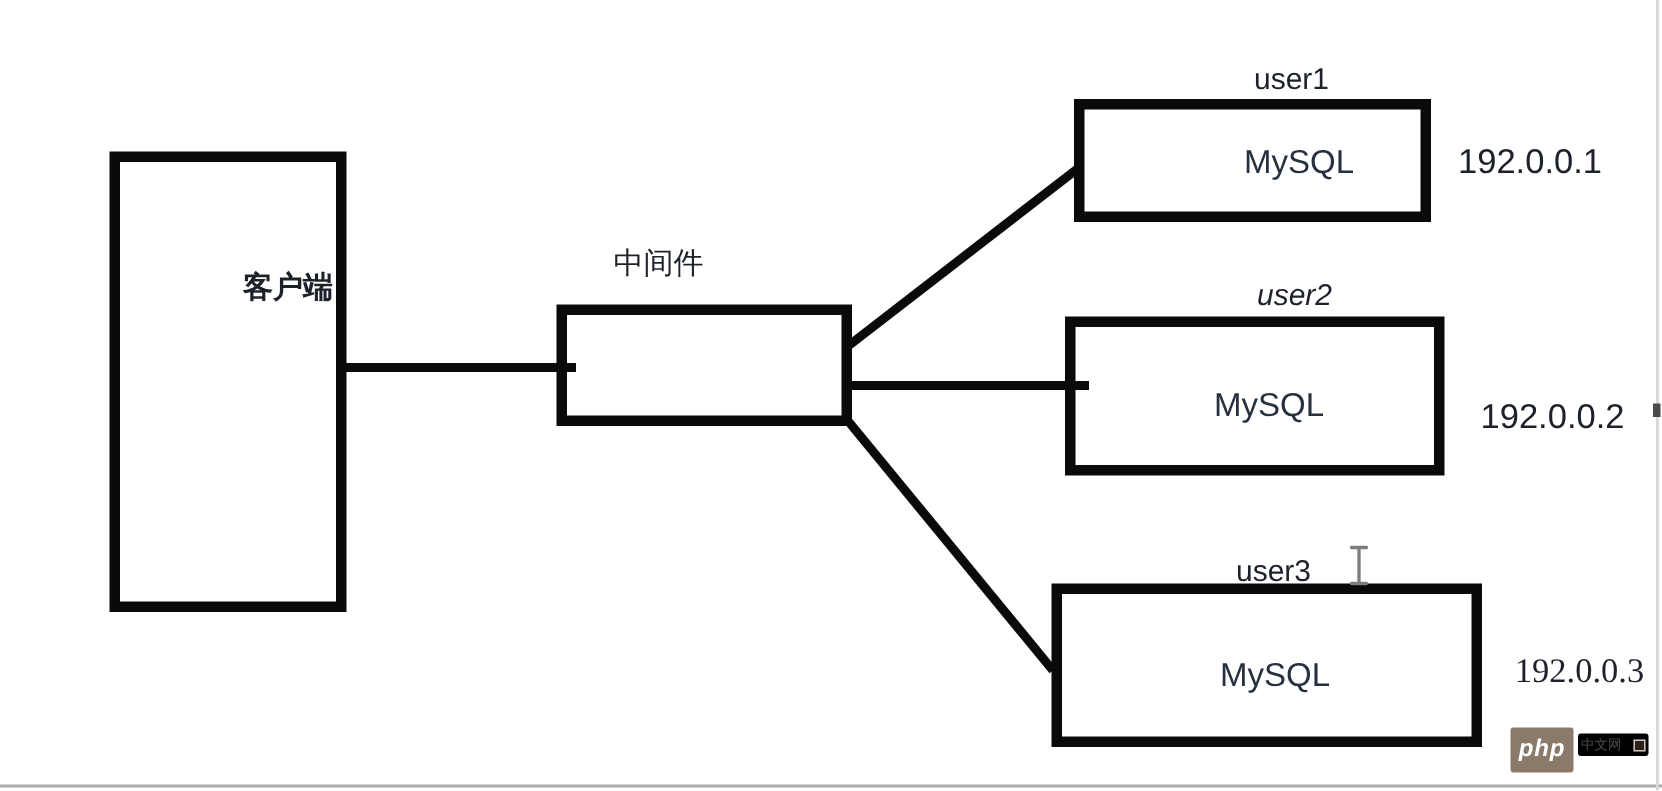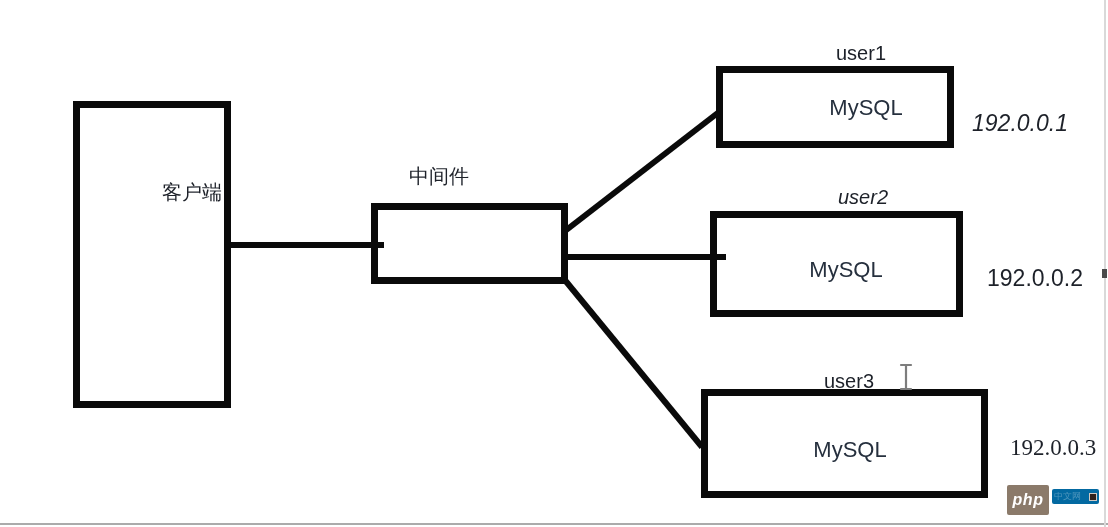--- a/index.html
+++ b/index.html
@@ -29,29 +29,29 @@
     position: absolute;
     transform: translate(-50%, -50%);
     white-space: nowrap;
     color: #1d2129;
     line-height: 1;
   }
   .zh      { font-size: 20px; z-index: 3; }
   .title   { font-size: 20px; z-index: 1; }
   .mysql   { font-size: 22px; color: #26303e; z-index: 3; }
   .ip      { font-size: 23px; z-index: 1; }
-  .lbl-client     { left: 192px;  top: 192px; }
+  .lbl-client     { left: 192px;  top: 192px; font-weight: bold; }
   .lbl-middleware { left: 439px;  top: 176px; }
   .lbl-user1      { left: 861px;  top: 53px;  }
   .lbl-user2      { left: 863px;  top: 197px; font-style: italic; }
   .lbl-user3      { left: 849px;  top: 381px; }
   .lbl-mysql1     { left: 866px;  top: 108px; }
   .lbl-mysql2     { left: 846px;  top: 270px; }
   .lbl-mysql3     { left: 850px;  top: 450px; }
-  .lbl-ip1        { left: 1020px; top: 123px; font-style: italic; }
+  .lbl-ip1        { left: 1020px; top: 108px; }
   .lbl-ip2        { left: 1035px; top: 278px; }
   .lbl-ip3        { left: 1053px; top: 447px; font-family: Liberation Serif, serif; }
   
   .edges {
     position: absolute;
     left: 0; top: 0;
     z-index: 3;
     pointer-events: none;
   }
   .edges line { stroke: #0a0a0a; stroke-width: 6; }
@@ -85,21 +85,21 @@
     display: flex; align-items: center; justify-content: center;
     z-index: 5;
   }
   .wm-badge span {
     color: #ffffff; font-size: 16px; font-weight: bold; font-style: italic;
     letter-spacing: 0.5px;
   }
   .wm-bar {
     position: absolute;
     left: 1052px; top: 489px; width: 47px; height: 15px;
-    background: #0369a1; border-radius: 2px;
+    background: #000000; border-radius: 2px;
     display: flex; align-items: center; justify-content: space-between;
     padding: 0 2px; box-sizing: border-box;
     z-index: 5;
   }
   .wm-bar .suffix {
     color: rgba(255,255,255,0.28); font-size: 9px; line-height: 1;
     overflow: hidden; white-space: nowrap;
   }
   .wm-bar .wm-icon {
     width: 8px; height: 8px; flex: 0 0 auto;

